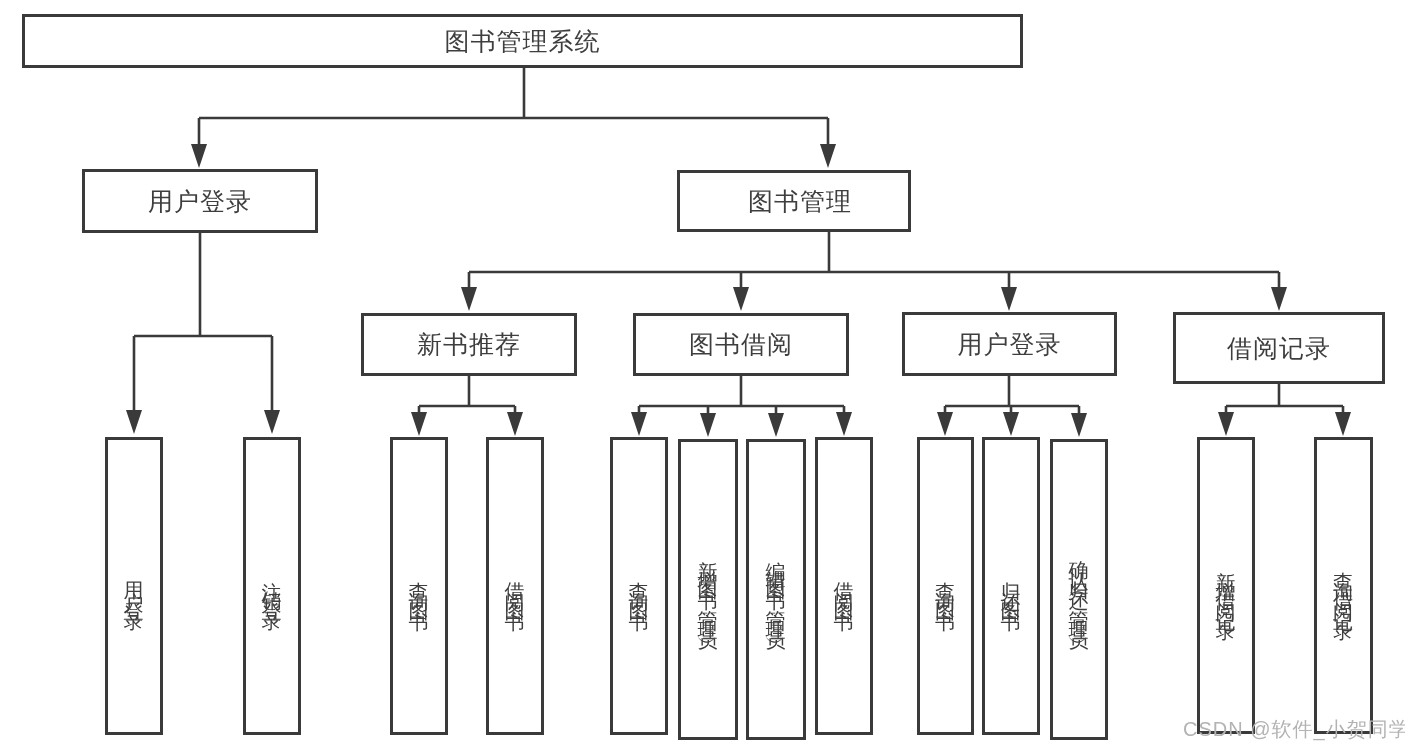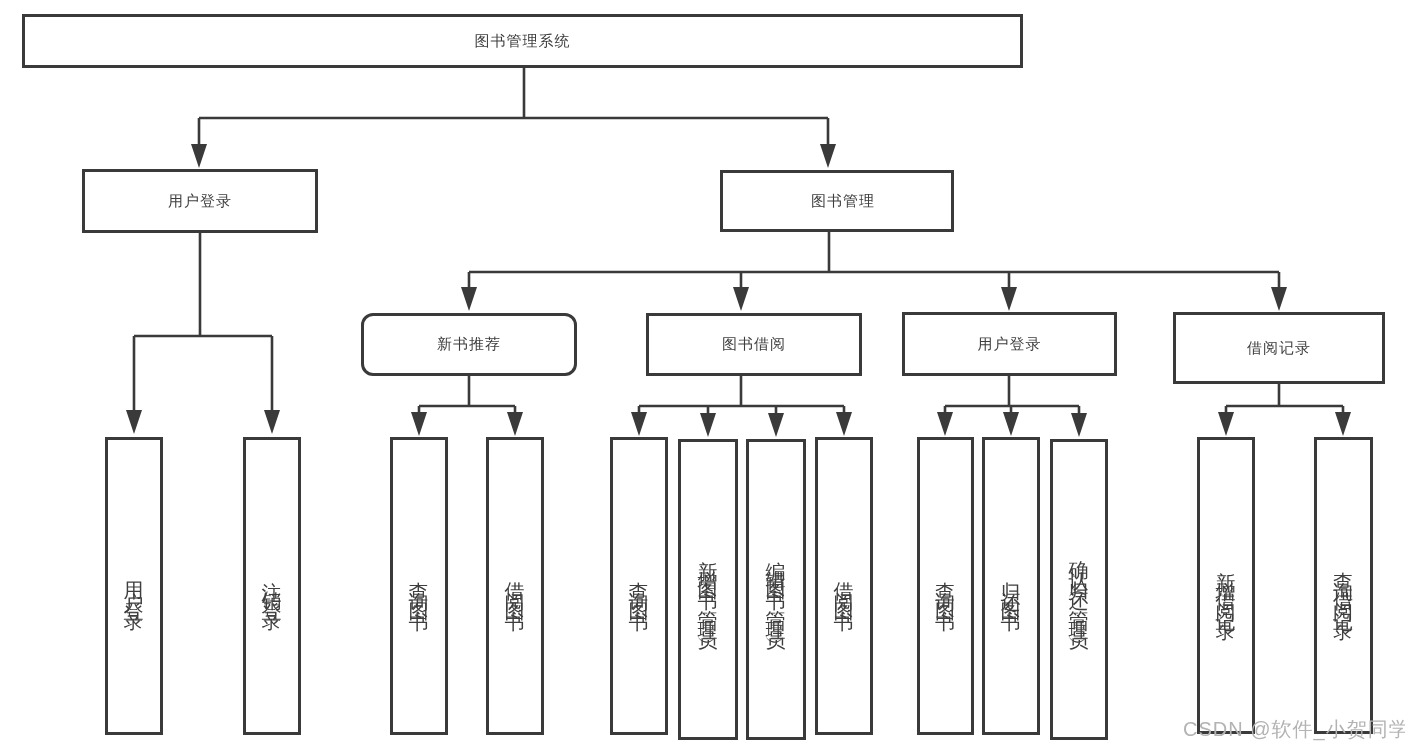--- a/index.html
+++ b/index.html
@@ -17,21 +17,21 @@
     width: 1405px; height: 747px;
   }
   .hbox {
     position: absolute;
     box-sizing: border-box;
     border: 3px solid #3a3a3a;
     background: #ffffff;
     display: flex;
     align-items: center;
     justify-content: center;
-    font-size: 15px;
+    font-size: 25px;
     letter-spacing: 1px;
     color: #3e3e3e;
   }
   .vbox {
     position: absolute;
     box-sizing: border-box;
     border: 3px solid #3a3a3a;
     background: #ffffff;
     display: flex;
     align-items: center;
@@ -98,24 +98,24 @@
       <polygon points="1003,412 1019,412 1011,436"></polygon>
       <polygon points="1071,413 1087,413 1079,437"></polygon>
       <polygon points="1218,412 1234,412 1226,436"></polygon>
       <polygon points="1335,412 1351,412 1343,436"></polygon>
     </g>
   </svg>
 
   <div class="hbox" style="left:22px; top:14px; width:1001px; height:54px;">图书管理系统</div>
 
   <div class="hbox" style="left:82px; top:169px; width:236px; height:64px;">用户登录</div>
-  <div class="hbox" style="left:720px; top:170px; width:234px; height:62px;padding-left:12px;">图书管理</div>
+  <div class="hbox" style="left:677px; top:170px; width:234px; height:62px;padding-left:12px;">图书管理</div>
 
-  <div class="hbox" style="left:361px; top:313px; width:216px; height:63px;border-radius:12px;">新书推荐</div>
-  <div class="hbox" style="left:646px; top:313px; width:216px; height:63px;">图书借阅</div>
+  <div class="hbox" style="left:361px; top:313px; width:216px; height:63px;">新书推荐</div>
+  <div class="hbox" style="left:633px; top:313px; width:216px; height:63px;">图书借阅</div>
   <div class="hbox" style="left:902px; top:312px; width:215px; height:64px;">用户登录</div>
   <div class="hbox" style="left:1173px; top:312px; width:212px; height:72px;">借阅记录</div>
 
   <div class="vbox" style="left:105px; top:437px; width:58px; height:298px;">
     <span>用户登录</span>
   </div>
   <div class="vbox" style="left:243px; top:437px; width:58px; height:298px;">
     <span>注销登录</span>
   </div>
 

